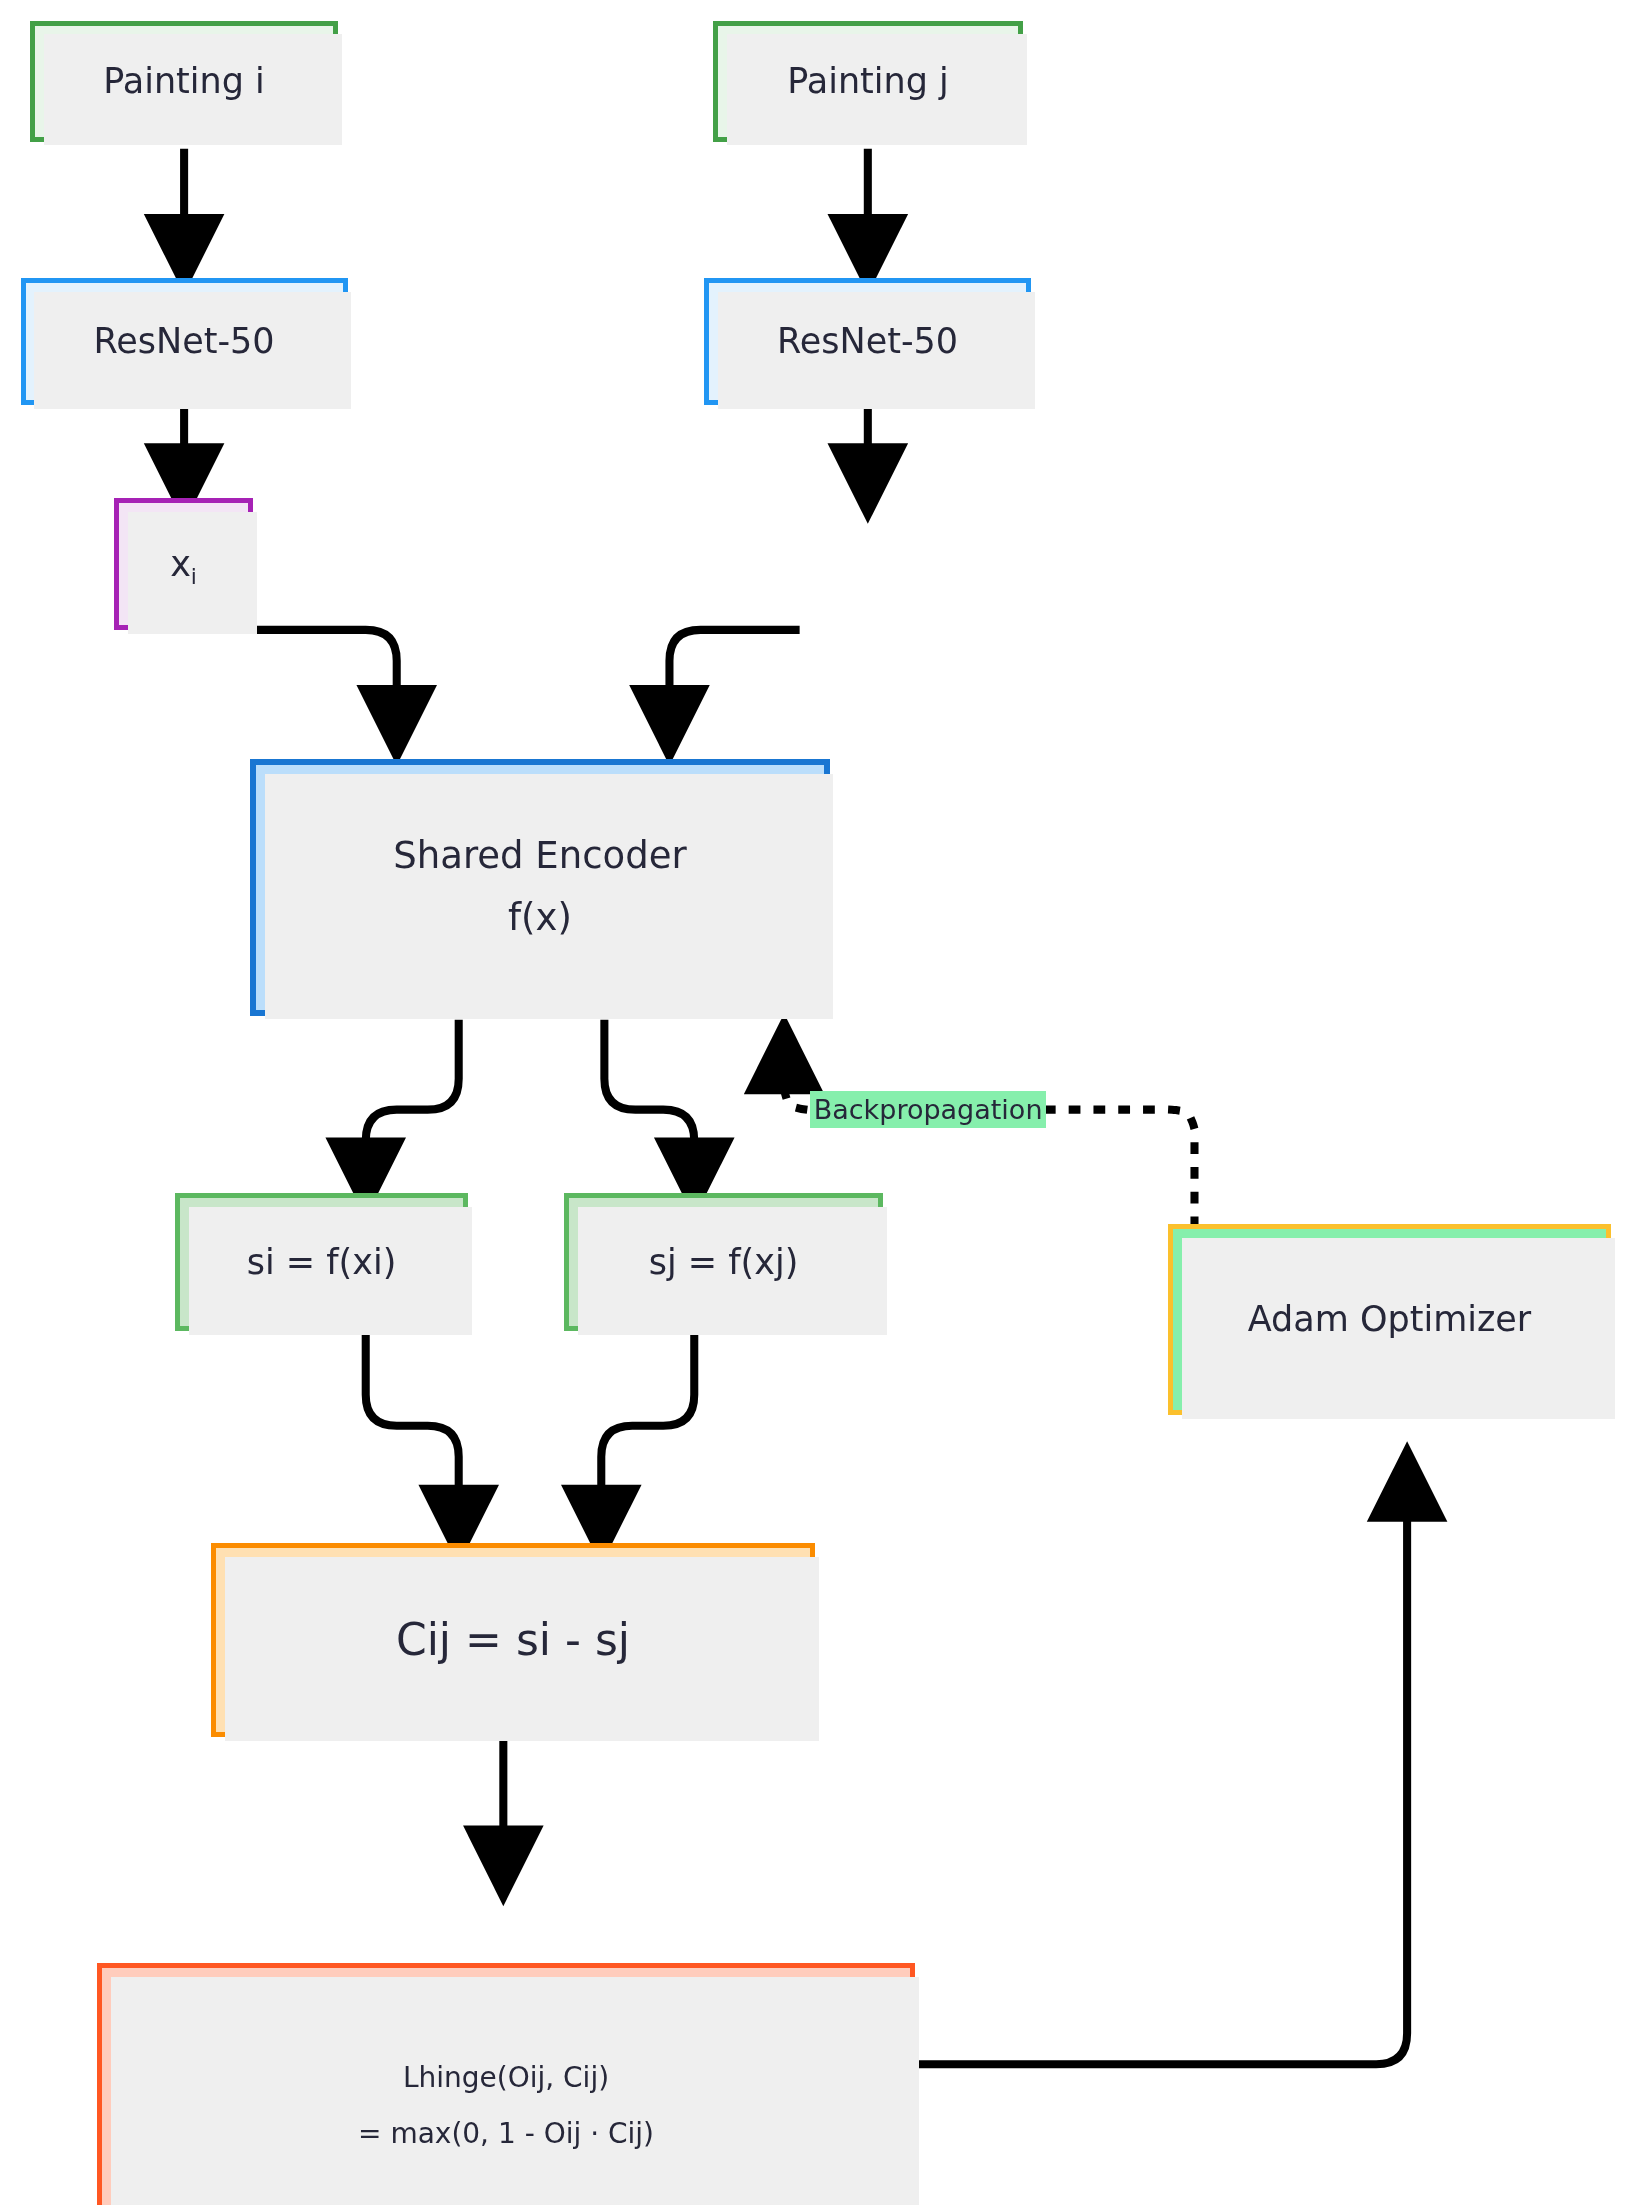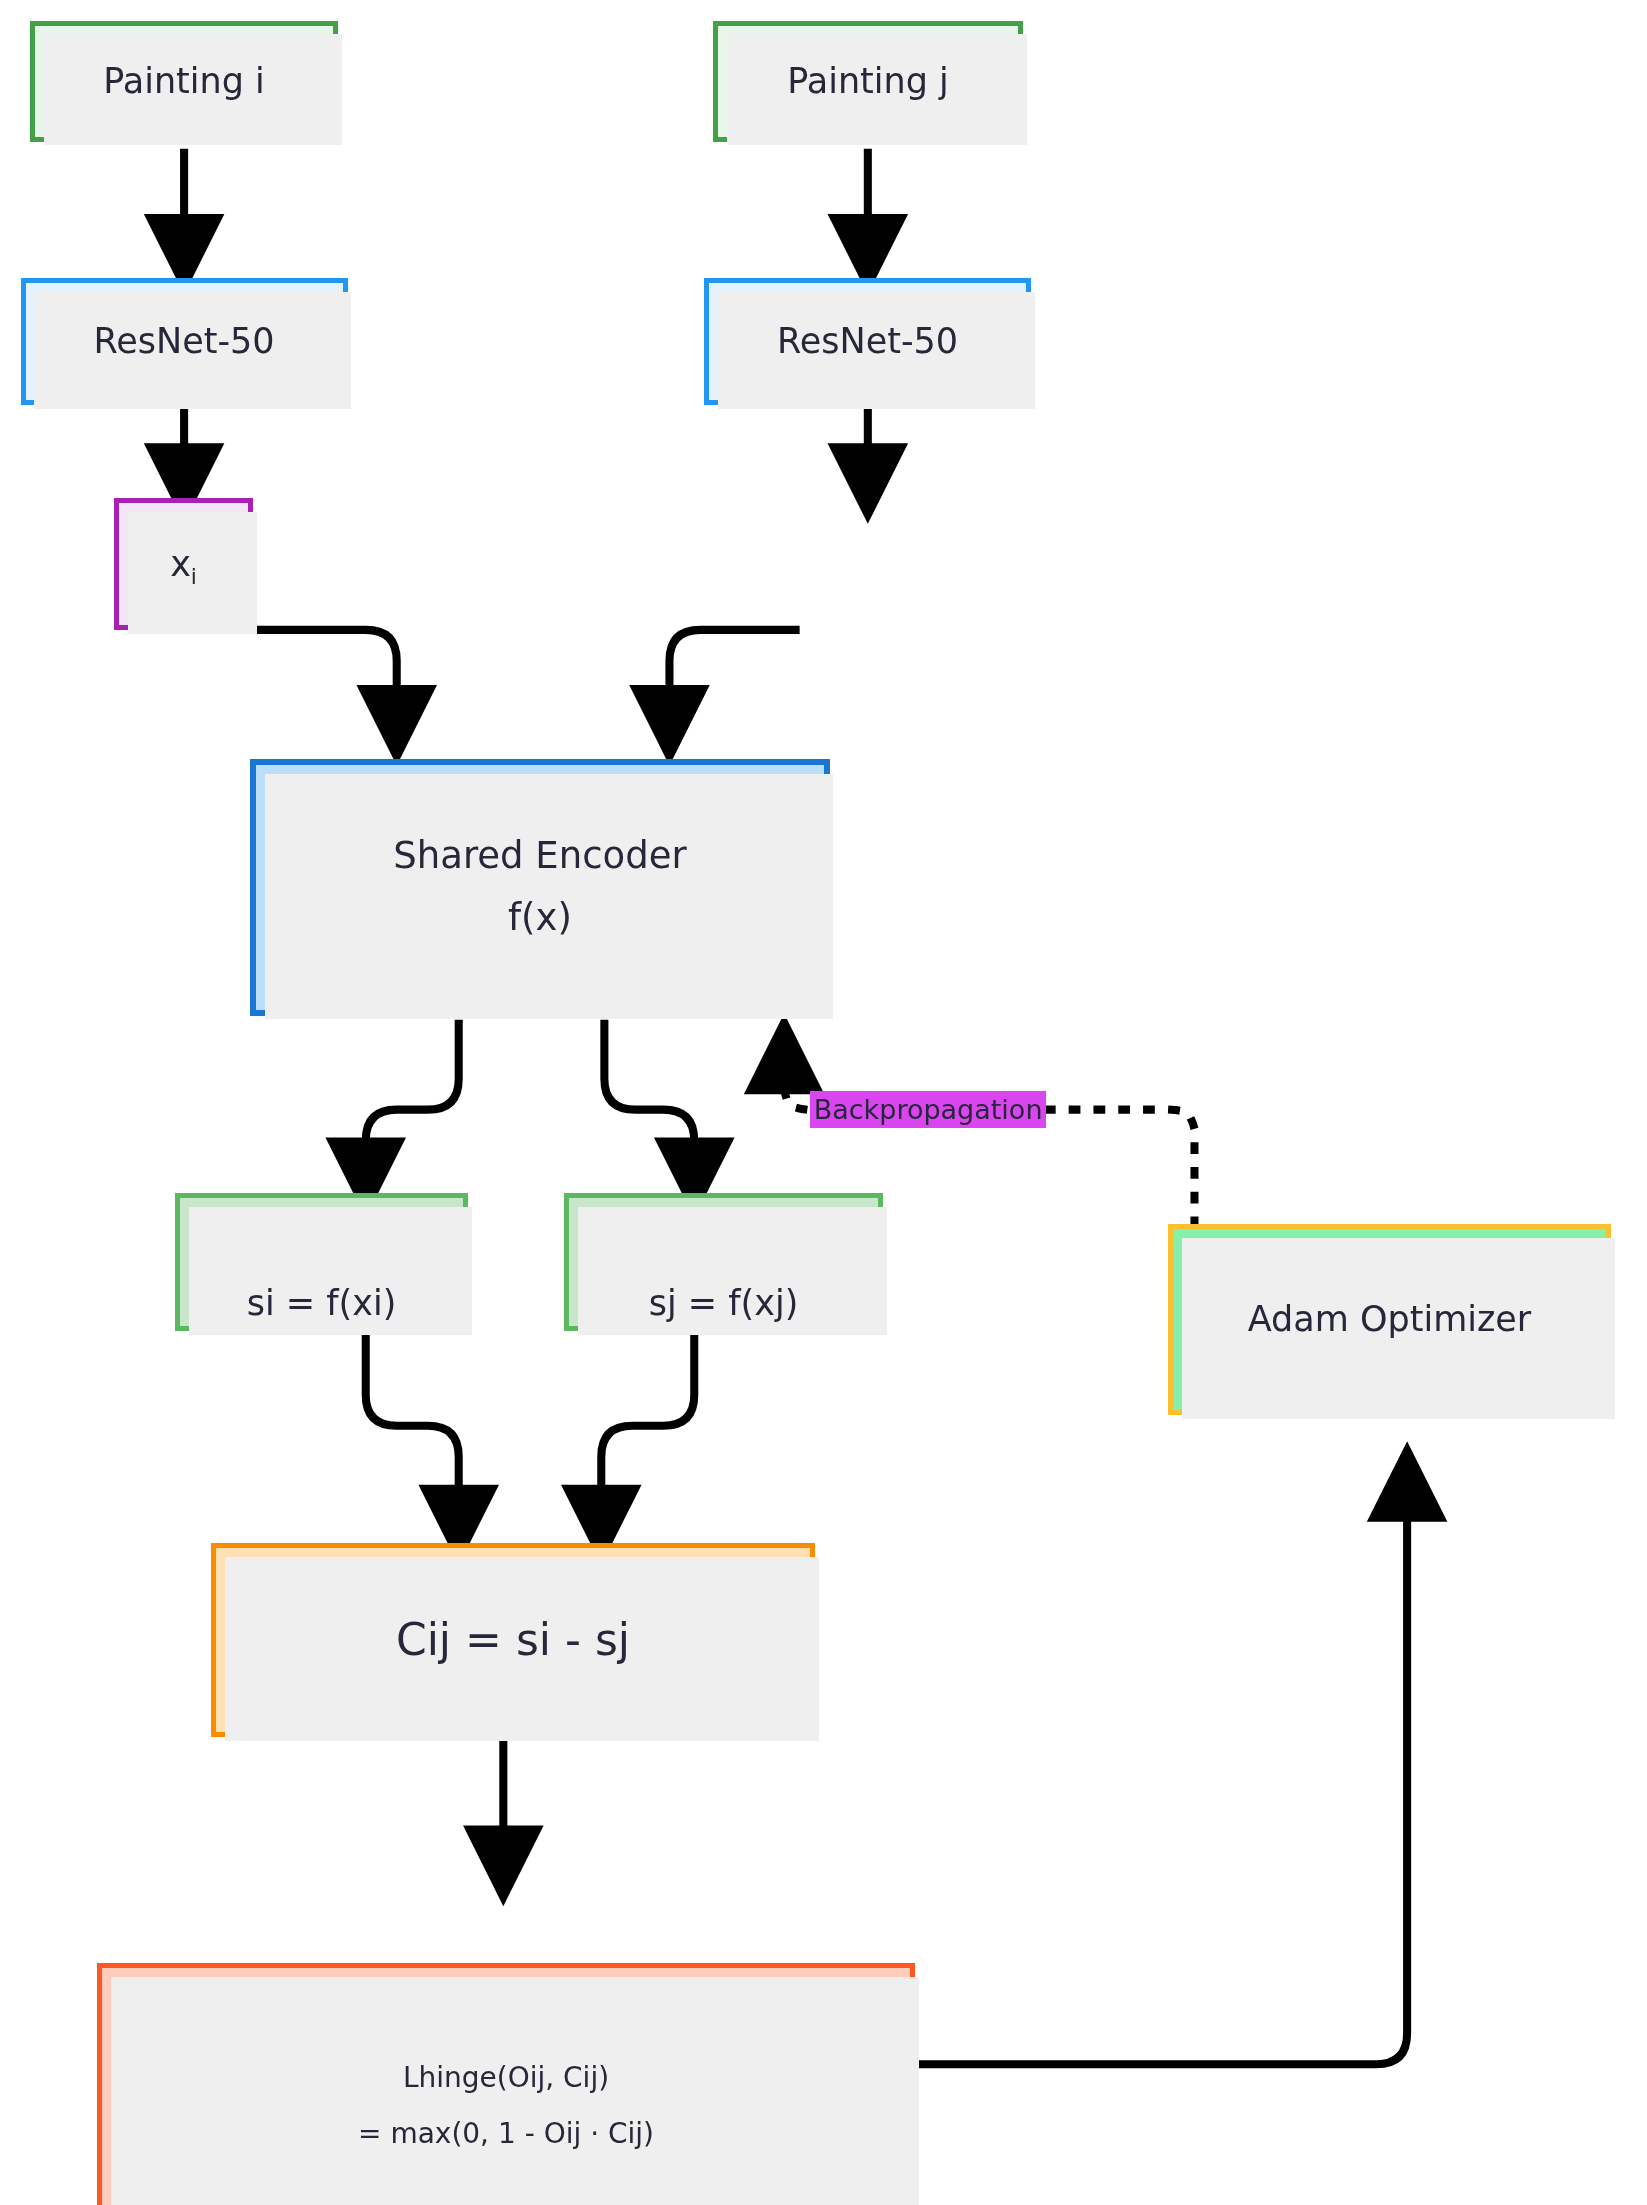--- a/index.html
+++ b/index.html
@@ -67,21 +67,20 @@
   }
   .n-encoder {
     background: #bbdefb;
     border-color: #1976d2;
     border-width: 6.8px;
   }
   .n-si, .n-sj {
     background: #c8e6c9;
     border-color: #5cb860;
     border-width: 5.6px;
-    justify-content: flex-end;
   }
   .n-cij {
     background: #ffe0b2;
     border-color: #fb8c00;
     border-width: 5.6px;
   }
   .n-loss {
     background: #ffccbc;
     border-color: #ff5722;
     border-width: 5.6px;
@@ -91,21 +90,21 @@
     border-color: #fbc02d;
     border-width: 5.6px;
   }
   .sub {
     font-size: 0.62em;
     vertical-align: sub;
     line-height: 0;
   }
   .edge-label {
     position: absolute;
-    background: #d946ef;
+    background: #86efac;
     color: #262739;
     padding: 3.1px 3.7px;
     font-size: 27px;
     white-space: nowrap;
     z-index: 4;
   }
 </style>
 </head>
 <body>
 

